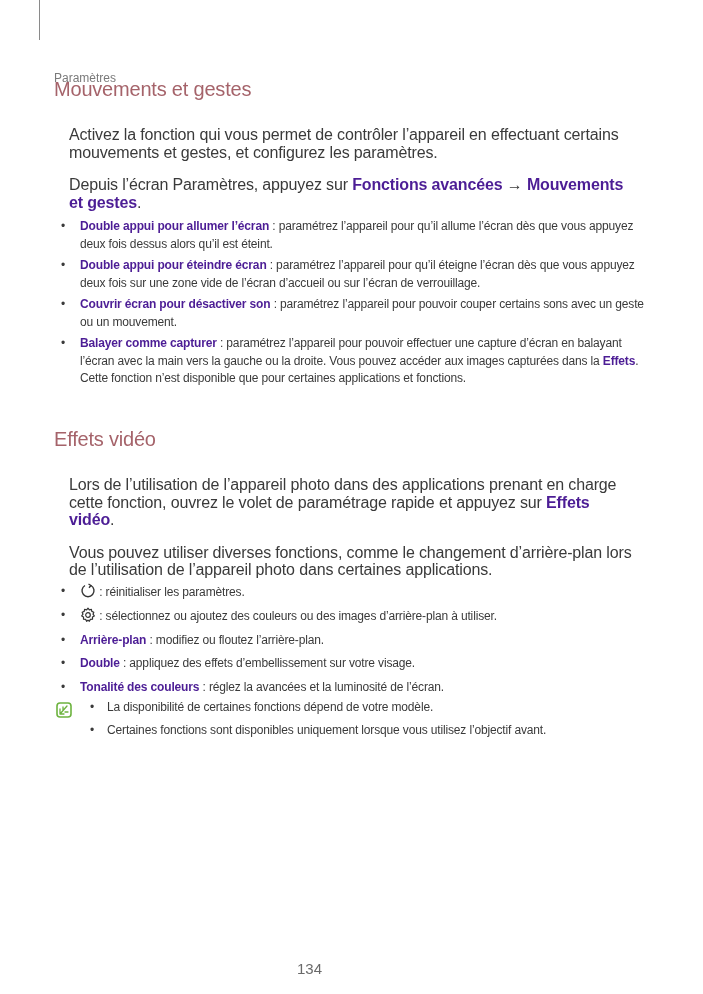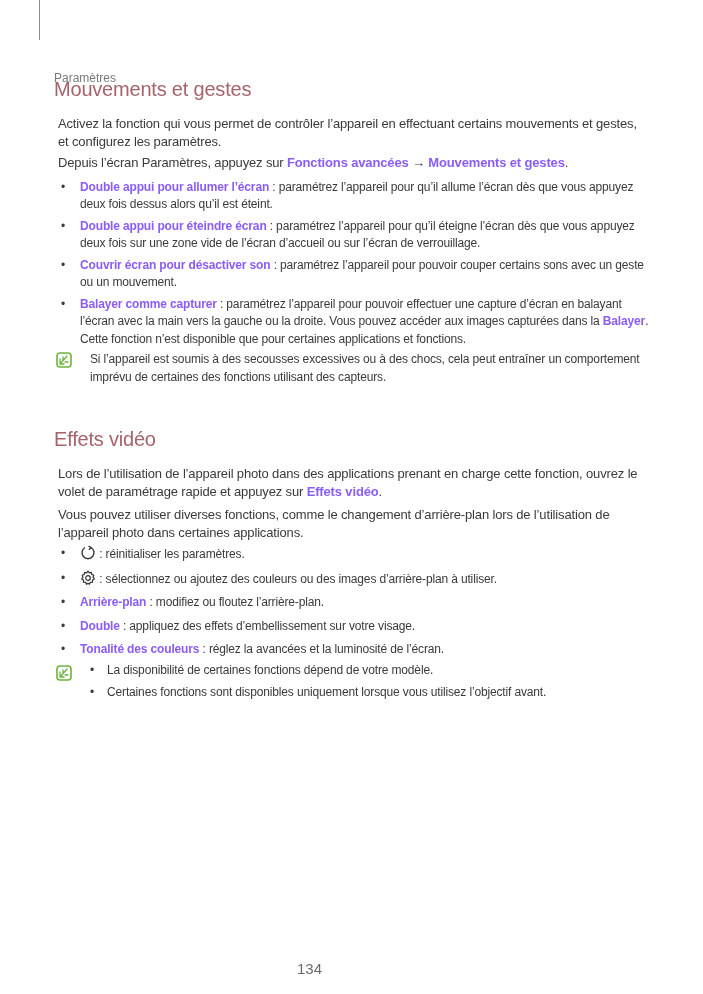--- a/index.html
+++ b/index.html
@@ -2,26 +2,26 @@
 <html><head>
 <meta charset="utf-8">
 <style>
   html, body { margin:0; padding:0; background:#ffffff; }
   body { width:703px; height:994px; position:relative; overflow:hidden;
          font-family:"Liberation Sans", sans-serif; color:#3a3a3a; }
   .margin-line { position:absolute; left:39px; top:0; width:1px; height:40px; background:#8a8a8a; }
   .header-title { position:absolute; left:54px; top:26px; font-size:12px; color:#7a7a7a;margin-top:45px; }
   .section { position:absolute; left:54px; width:600px; }
   .sec-title { font-size:20px; color:#a5636a; margin:0; font-weight:normal; letter-spacing:-0.2px; }
-  p { margin:4px; font-size:13px; line-height:17.5px; letter-spacing:-0.15px; }
+  p { margin:15px; font-size:16px; line-height:17.5px; letter-spacing:-0.15px; }
   .para { margin-bottom:4px; }
   ul.bullets { list-style:none; margin:0; padding:0; }
   ul.bullets li { position:relative; padding-left:26px; font-size:12px; line-height:17.5px; margin-bottom:4px; letter-spacing:-0.15px; }
   ul.bullets li .dot { position:absolute; left:7px; top:0; }
-  b { color:#8b5cf6; font-weight:bold; }
+  b { color:#4c1d95; font-weight:bold; }
   .note { position:relative; padding-left:36px; font-size:12px; line-height:17.5px; letter-spacing:-0.15px; }
   .note-icon { position:absolute; left:2px; top:1px; width:16px; height:16px; }
   .note ul { list-style:none; margin:0; padding:0; }
   .note ul li { position:relative; padding-left:17px; margin-bottom:5px; }
   .note ul li .dot { position:absolute; left:0; top:0; }
   .inline-icon { display:inline-block; width:16px; height:16px; vertical-align:-3px; }
   .page-num { position:absolute; left:0; width:619px; top:960px; text-align:center; font-size:15px; color:#6a6a6a; }
 </style>
 </head>
 <body>
@@ -33,29 +33,22 @@
   <h2 class="sec-title">Mouvements et gestes</h2>
   <div style="height:10px"></div>
   <p class="para">Activez la fonction qui vous permet de contrôler l’appareil en effectuant certains mouvements et gestes, et configurez les paramètres.</p>
   <p class="para" style="margin-bottom:7px;">
     <span>Depuis l’écran Paramètres, appuyez sur </span><b>Fonctions avancées</b><span> → </span><b>Mouvements et gestes</b><span>.</span>
   </p>
   <ul class="bullets">
     <li><span class="dot">•</span><b>Double appui pour allumer l’écran</b><span> : paramétrez l’appareil pour qu’il allume l’écran dès que vous appuyez deux fois dessus alors qu’il est éteint.</span></li>
     <li><span class="dot">•</span><b>Double appui pour éteindre écran</b><span> : paramétrez l’appareil pour qu’il éteigne l’écran dès que vous appuyez deux fois sur une zone vide de l’écran d’accueil ou sur l’écran de verrouillage.</span></li>
     <li><span class="dot">•</span><b>Couvrir écran pour désactiver son</b><span> : paramétrez l’appareil pour pouvoir couper certains sons avec un geste ou un mouvement.</span></li>
-    <li><span class="dot">•</span><b>Balayer comme capturer</b><span> : paramétrez l’appareil pour pouvoir effectuer une capture d’écran en balayant l’écran avec la main vers la gauche ou la droite. Vous pouvez accéder aux images capturées dans la </span><b>Balayer</b><span>. Cette fonction n’est disponible que pour certaines applications et fonctions.</span></li>
+    <li><span class="dot">•</span><b>Balayer comme capturer</b><span> : paramétrez l’appareil pour pouvoir effectuer une capture d’écran en balayant l’écran avec la main vers la gauche ou la droite. Vous pouvez accéder aux images capturées dans la </span><b>Effets</b><span>. Cette fonction n’est disponible que pour certaines applications et fonctions.</span></li>
   </ul>
-  <div class="note" style="margin-top:-1px;">
-    <svg class="note-icon" viewBox="0 0 16 16">
-      <rect x="1" y="1" width="14" height="14" rx="3" fill="none" stroke="#6db33f" stroke-width="1.6"></rect>
-      <path d="M4 12 L11 4 M4 12 L4 7 M4 12 L8 12 M7 8.5 L7 5 M9 10 L12 10" fill="none" stroke="#6db33f" stroke-width="1.3" stroke-linecap="round"></path>
-    </svg>
-    <span>Si l’appareil est soumis à des secousses excessives ou à des chocs, cela peut entraîner un comportement imprévu de certaines des fonctions utilisant des capteurs.</span>
-  </div>
 </div>
 
 <div class="section" style="top:428px;">
   <h2 class="sec-title">Effets vidéo</h2>
   <div style="height:10px"></div>
   <p class="para" style="margin-bottom:6px;">
     <span>Lors de l’utilisation de l’appareil photo dans des applications prenant en charge cette fonction, ouvrez le volet de paramétrage rapide et appuyez sur </span><b>Effets vidéo</b><span>.</span>
   </p>
   <p class="para">Vous pouvez utiliser diverses fonctions, comme le changement d’arrière-plan lors de l’utilisation de l’appareil photo dans certaines applications.</p>
   <ul class="bullets">

